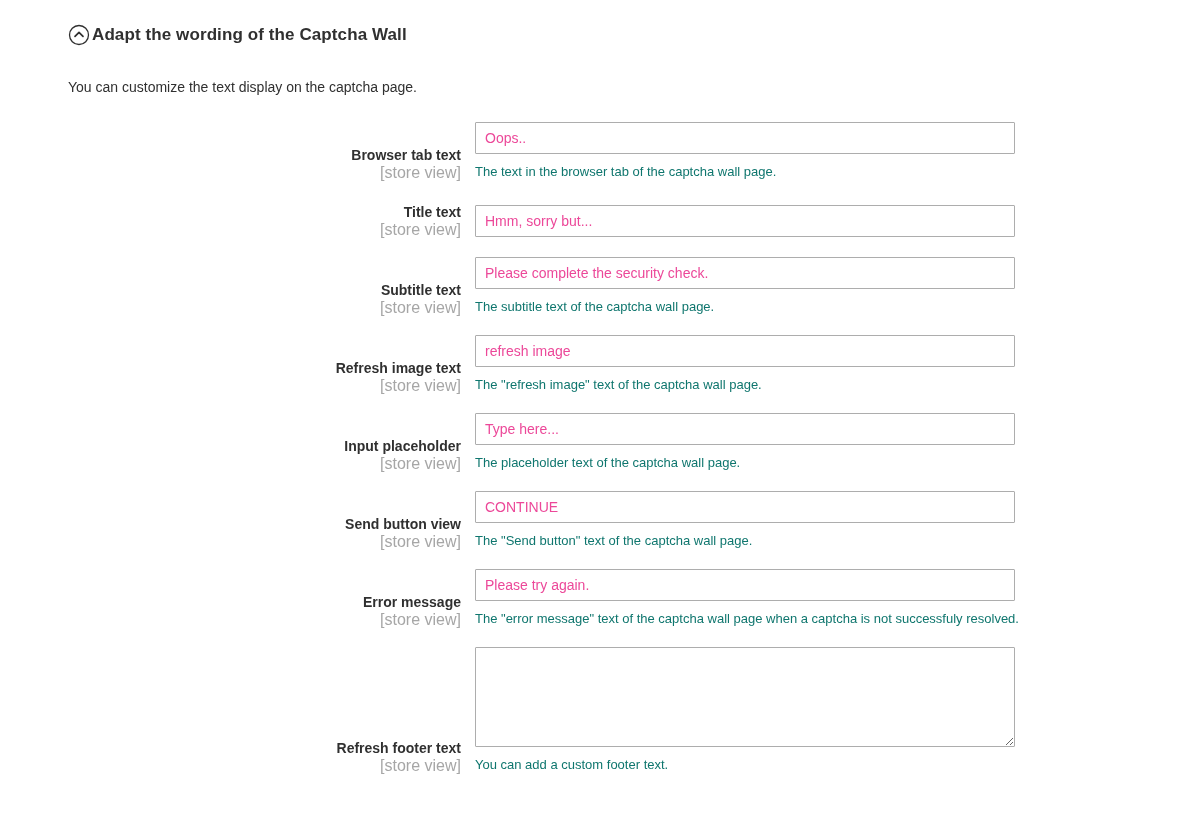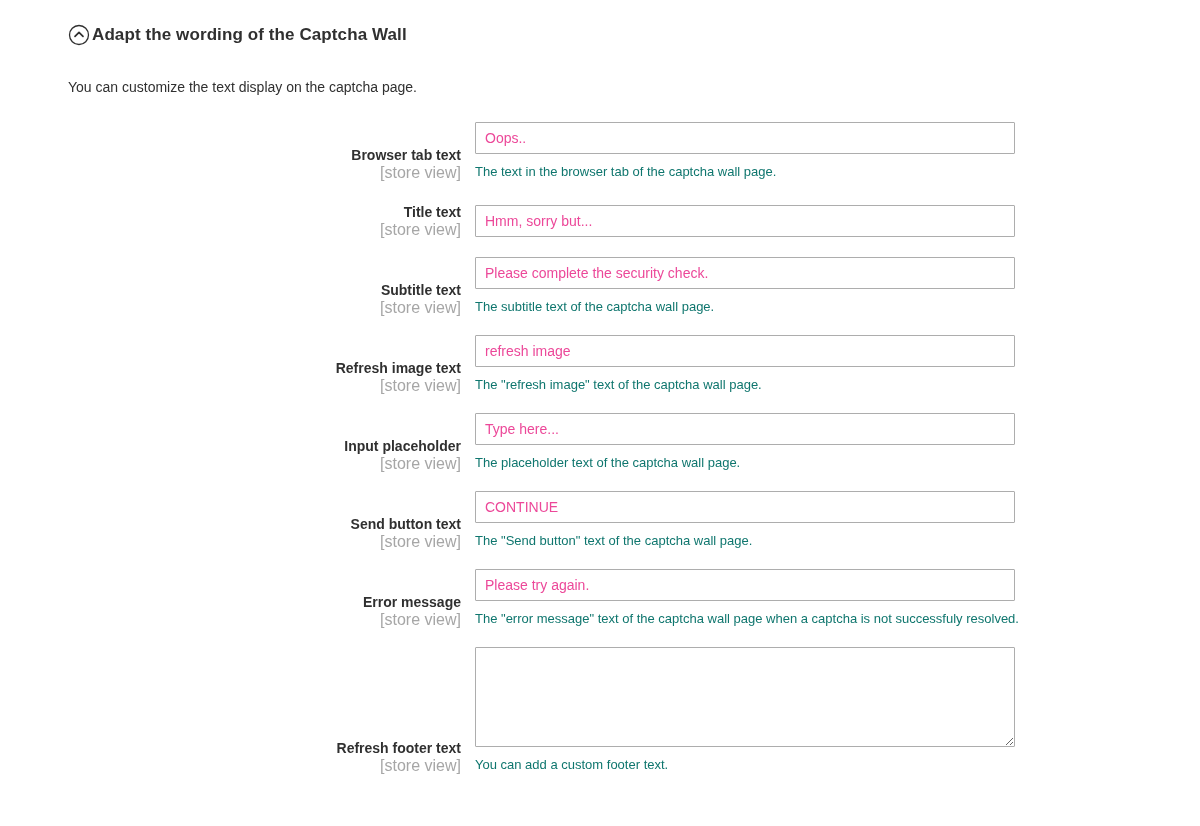--- a/index.html
+++ b/index.html
@@ -204,21 +204,21 @@
         <span class="field-scope">[store view]</span>
       </div>
       <div class="field-control">
         <input class="text-input" type="text" value="Type here..." placeholder="" style="">
         <span class="field-note">The placeholder text of the captcha wall page.</span>
       </div>
     </div>
 
     <div class="field-row">
       <div class="field-label-wrap">
-        <span class="field-label">Send button text</span>
+        <span class="field-label">Send button view</span>
         <span class="field-scope">[store view]</span>
       </div>
       <div class="field-control">
         <input class="text-input" type="text" value="CONTINUE" placeholder="" style="">
         <span class="field-note">The "Send button" text of the captcha wall page.</span>
       </div>
     </div>
 
     <div class="field-row">
       <div class="field-label-wrap">

